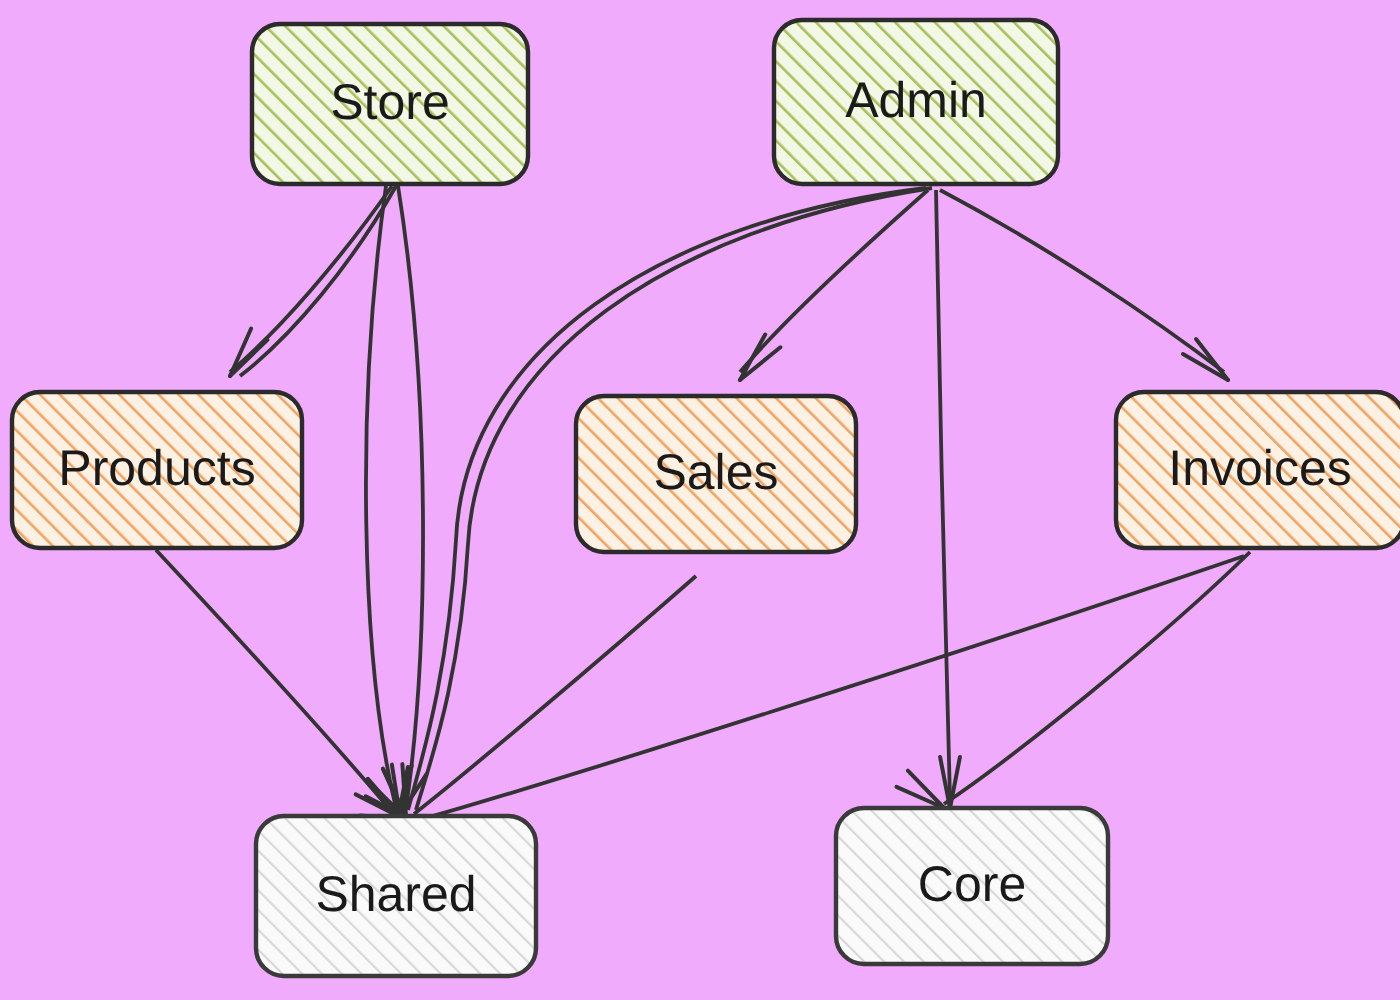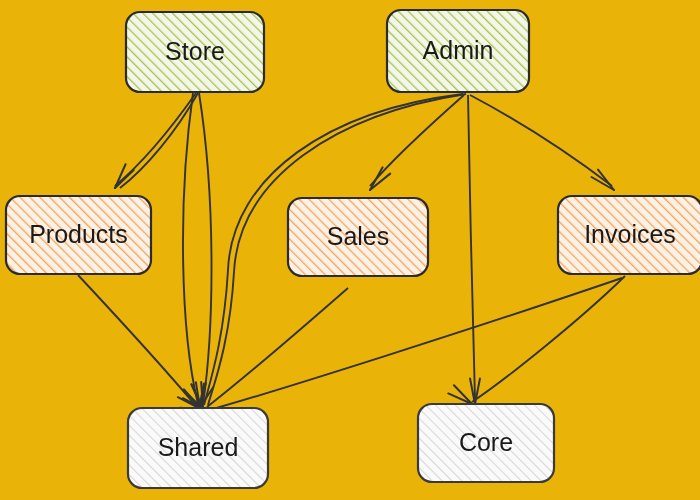--- a/index.html
+++ b/index.html
@@ -7,21 +7,21 @@
     padding: 0;
     background: #ffffff;
   }
   body {
     font-family: "Liberation Sans", sans-serif;
   }
   #diagram-root {
     position: relative;
     width: 700px;
     height: 500px;
-    background: #eab308;
+    background: #f0abfc;
     overflow: hidden;
   }
   #diagram-svg {
     position: absolute;
     top: 0;
     left: 0;
     width: 700px;
     height: 500px;
     display: block;
   }

